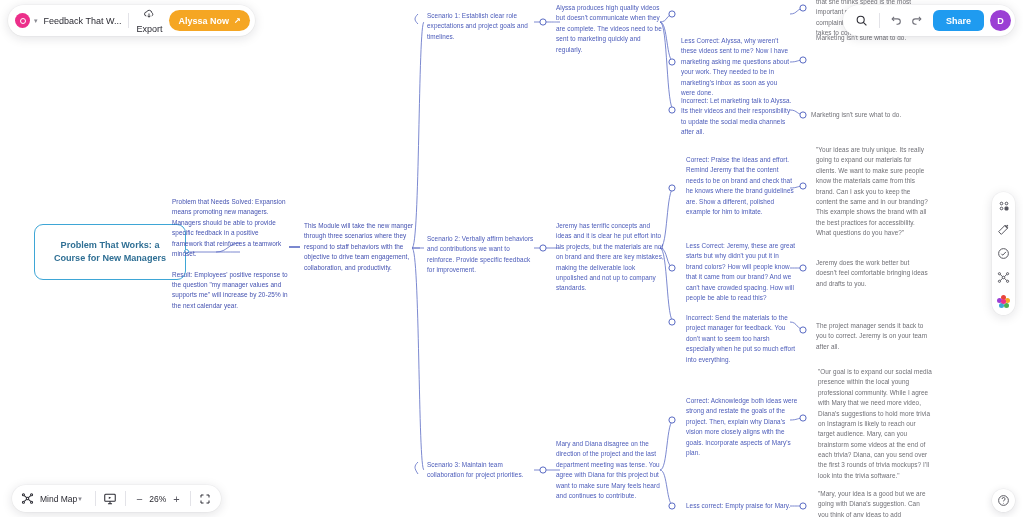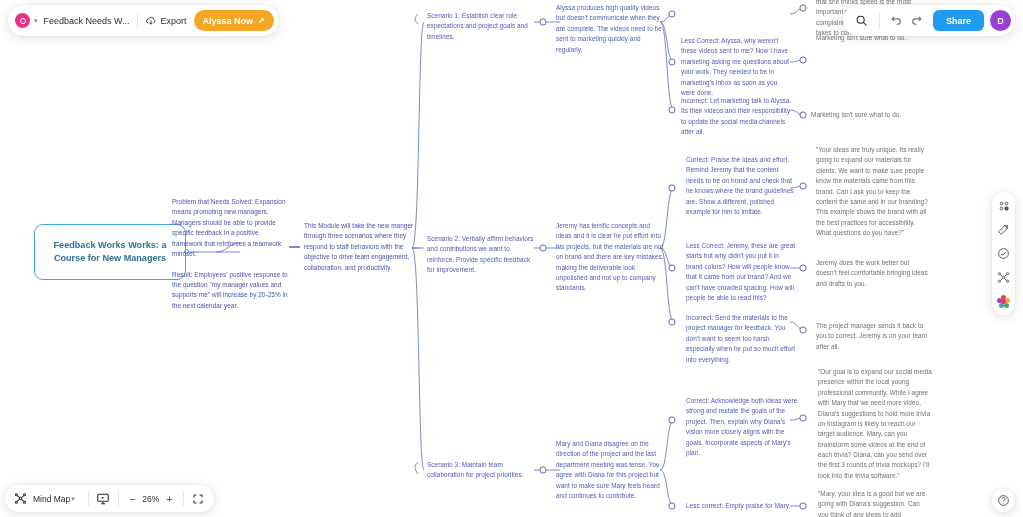--- a/index.html
+++ b/index.html
@@ -75,21 +75,21 @@
     display: block;
   }
   .caret { font-size: 7px; color: #8a8a92; margin: 0 6px 0 1px; }
   #topbar .doctitle {
     font-size: 9px; color: #2b2b33; font-weight: 500;
     max-width: 92px; overflow: hidden; white-space: nowrap;
   }
   .vsep { width: 1px; height: 15px; background: #e3e3e8; margin: 0 7px; }
   .tbtn {
     display: flex; align-items: center; gap: 4px;
-    font-size: 9px; color: #2b2b33; cursor: pointer;
+    font-size: 9px; color: #2b2b33; cursor: pointer; flex-direction: column;
   }
   .upgrade {
     background: #f5a623; color: #fff; font-size: 9px; font-weight: bold;
     border-radius: 15px; height: 21px; padding: 0 9px;
     display: flex; align-items: center; gap: 5px;
     margin-left: 7px; cursor: pointer; border: none;
   }
   .upgrade .arrow { font-size: 8px; }
 
   #rightbar { right: 8px; top: 5px; height: 31px; padding: 0 4px 0 9px; }
@@ -104,21 +104,21 @@
     display: flex; align-items: center; margin-left: 6px; cursor: pointer; border: none;
   }
   .avatar {
     width: 21px; height: 21px; border-radius: 50%;
     background: #9b3fd4; color: #fff;
     font-size: 9px; font-weight: bold;
     display: flex; align-items: center; justify-content: center;
     margin-left: 6px; cursor: pointer;
   }
 
-  #bottombar { left: 5px; bottom: 5px; height: 27px; padding: 0 8px; }
+  #bottombar { left: 12px; bottom: 5px; height: 27px; padding: 0 8px; }
   #bottombar .lbl { font-size: 8.5px; color: #2b2b33; margin-left: 5px; }
   .zoomval { font-size: 8.5px; color: #2b2b33; width: 24px; text-align: center; }
   .zbtn { font-size: 11px; color: #55555e; cursor: pointer; width: 13px; text-align: center; }
 
   #helpbtn {
     position: absolute; right: 8px; bottom: 5px;
     width: 23px; height: 23px; border-radius: 50%;
     background: #fff;
     box-shadow: 0 2px 9px rgba(20,20,40,.14), 0 0 0 .6px rgba(0,0,0,.05);
     display: flex; align-items: center; justify-content: center;
@@ -205,21 +205,21 @@
       <circle cx="803" cy="115" r="3.1"></circle>
       <circle cx="803" cy="186" r="3.1"></circle>
       <circle cx="803" cy="268" r="3.1"></circle>
       <circle cx="803" cy="330" r="3.1"></circle>
       <circle cx="803" cy="418" r="3.1"></circle>
       <circle cx="803" cy="506" r="3.1"></circle>
     </g>
   </svg>
 
   <div class="root">
-    <span>Feedback Works Works: a Course for New Managers</span>
+    <span>Problem That Works: a Course for New Managers</span>
   </div>
   <div class="root-handle" style="left:184px; top:249px;"></div>
 
   <div class="node l1" style="left:172px; top:197px; width:118px;">Problem that Needs Solved: Expansion means promoting new managers. Managers should be able to provide specific feedback in a positive framework that reinforces a teamwork mindset.
 
 Result: Employees' positive response to the question "my manager values and supports me" will increase by 20-25% in the next calendar year.</div>
 
   <div class="node l1" style="left:304px; top:221px; width:110px;">This Module will take the new manger through three scenarios where they respond to staff behaviors with the objective to drive team engagement, collaboration, and productivity.</div>
 
   <div class="node" style="left:427px; top:11px; width:108px;">Scenario 1: Establish clear role expectations and project goals and timelines.</div>
@@ -247,21 +247,21 @@
   <div class="node gray" style="left:816px; top:258px; width:112px;">Jeremy does the work better but doesn't feel comfortable bringing ideas and drafts to you.</div>
   <div class="node gray" style="left:816px; top:321px; width:114px;">The project manager sends it back to you to correct. Jeremy is on your team after all.</div>
   <div class="node gray" style="left:818px; top:367px; width:114px;">"Our goal is to expand our social media presence within the local young professional community. While I agree with Mary that we need more video, Diana's suggestions to hold more trivia on Instagram is likely to reach our target audience. Mary, can you brainstorm some videos at the end of each trivia? Diana, can you send over the first 3 rounds of trivia mockups? I'll look into the trivia software."</div>
   <div class="node gray" style="left:818px; top:489px; width:114px;">"Mary, your idea is a good but we are going with Diana's suggestion. Can you think of any ideas to add</div>
 
   <div class="bar" id="topbar">
     <div class="logo">
         <span></span>
       </div>
     <div class="caret">▾</div>
-    <div class="doctitle">Feedback Needs W...</div>
+    <div class="doctitle">Feedback That W...</div>
     <div class="vsep"></div>
     <div class="tbtn">
       <svg width="12" height="12" viewBox="0 0 24 24" fill="none" stroke="#2b2b33" stroke-width="1.8">
         <path d="M6.5 16a4 4 0 0 1 .6-7.96 5.5 5.5 0 0 1 10.6 1.5A3.6 3.6 0 0 1 17.5 16"></path>
         <path d="M12 11v7M9 15.5l3 3 3-3"></path>
       </svg>
       <span>Export</span>
     </div>
     <button class="upgrade">
       <span>Alyssa Now</span>

